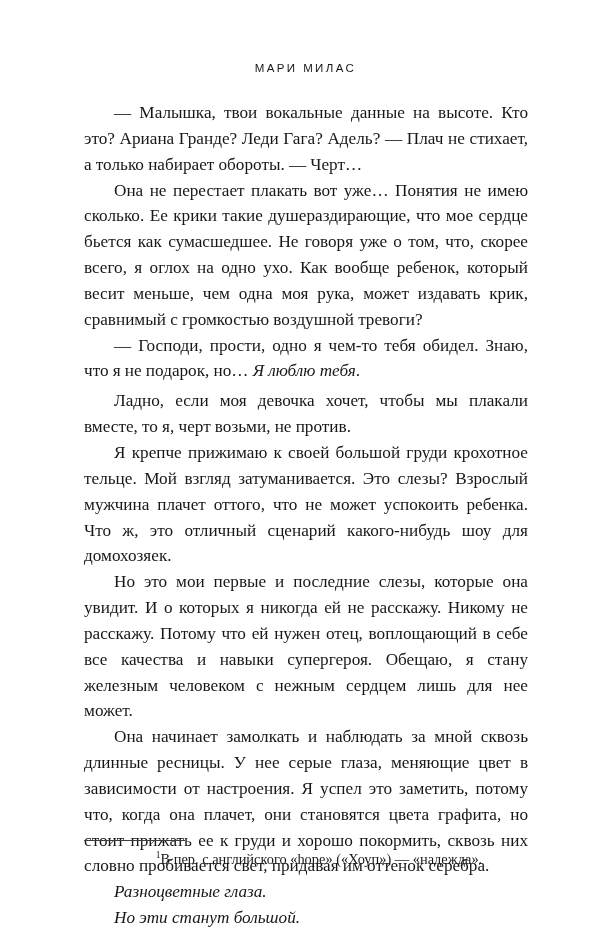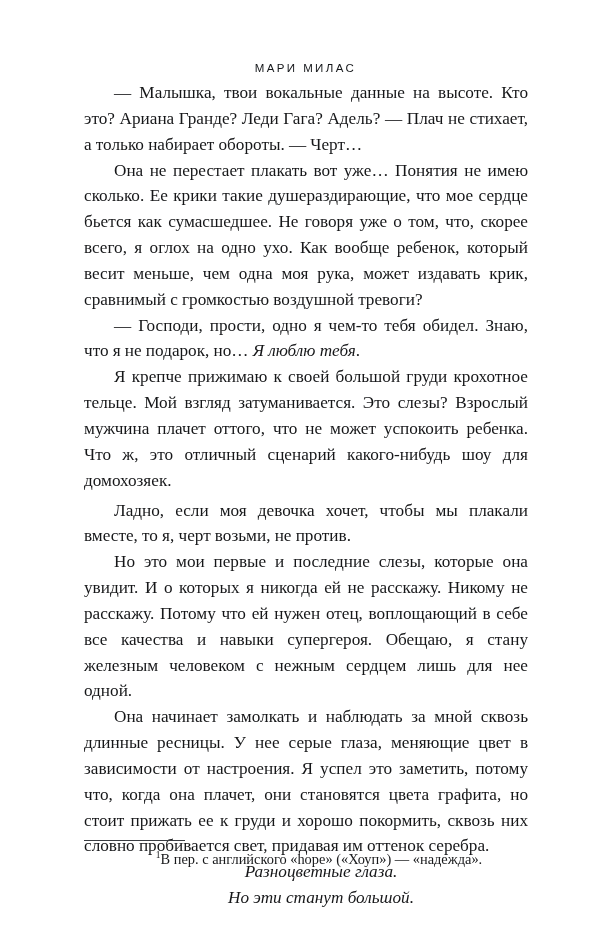--- a/index.html
+++ b/index.html
@@ -38,21 +38,21 @@
     font-family: "Liberation Sans", "DejaVu Sans", sans-serif;
     font-weight: 400;
     text-transform: uppercase;
     white-space: pre;
   }
 
   
   .textblock {
     position: absolute;
     left: 84px;
-    top: 80px;
+    top: 100px;
     width: 444px;
   }
 
   p.para {
     margin: 0;
     text-indent: 30px;
     text-align: justify;
     font-size: 17.2px;
     line-height: 25.85px;
     color: #161719;
@@ -61,21 +61,21 @@
   }
 
   p.para.gap-before {
     margin-top: 4px;
   }
 
   
   p.italic-line {
     margin: 0;
     text-indent: 30px;
-    text-align: center;
+    text-align: left;
     font-size: 17.2px;
     line-height: 25.85px;
     font-style: italic;
     color: #161719;
   }
 
   em.inline-italic {
     font-style: italic;
     margin-top: 11px;
   }
@@ -116,25 +116,25 @@
   <div class="running-head">МАРИ МИЛАС</div>
 
   <div class="textblock">
 
     <p class="para">— Малышка, твои вокальные данные на высоте. Кто это? Ариана Гранде? Леди Гага? Адель? — Плач не стихает, а только набирает обороты. — Черт…</p>
 
     <p class="para">Она не перестает плакать вот уже… Понятия не имею сколько. Ее крики такие душераздирающие, что мое сердце бьется как сумасшедшее. Не говоря уже о том, что, скорее всего, я оглох на одно ухо. Как вообще ребенок, который весит меньше, чем одна моя рука, может издавать крик, сравнимый с громкостью воздушной тревоги?</p>
 
     <p class="para"><span>— Господи, прости, одно я чем-то тебя обидел. Знаю, что я не подарок, но… </span><em class="inline-italic">Я люблю тебя</em><span>.</span></p>
 
+    <p class="para gap-before">Ладно, если моя девочка хочет, чтобы мы плакали вместе, то я, черт возьми, не против.</p>
+
     <p class="para">Я крепче прижимаю к своей большой груди крохотное тельце. Мой взгляд затуманивается. Это слезы? Взрослый мужчина плачет оттого, что не может успокоить ребенка. Что ж, это отличный сценарий какого-нибудь шоу для домохозяек.</p>
 
-    <p class="para gap-before">Ладно, если моя девочка хочет, чтобы мы плакали вместе, то я, черт возьми, не против.</p>
-
-    <p class="para">Но это мои первые и последние слезы, которые она увидит. И о которых я никогда ей не расскажу. Никому не расскажу. Потому что ей нужен отец, воплощающий в себе все качества и навыки супергероя. Обещаю, я стану железным человеком с нежным сердцем лишь для нее одной.</p>
+    <p class="para">Но это мои первые и последние слезы, которые она увидит. И о которых я никогда ей не расскажу. Никому не расскажу. Потому что ей нужен отец, воплощающий в себе все качества и навыки супергероя. Обещаю, я стану железным человеком с нежным сердцем лишь для нее может.</p>
 
     <p class="para">Она начинает замолкать и наблюдать за мной сквозь длинные ресницы. У нее серые глаза, меняющие цвет в зависимости от настроения. Я успел это заметить, потому что, когда она плачет, они становятся цвета графита, но стоит прижать ее к груди и хорошо покормить, сквозь них словно пробивается свет, придавая им оттенок серебра.</p>
 
     <p class="italic-line">Разноцветные глаза.</p>
 
 
     <p class="italic-line">Но эти станут большой.</p>
 
   </div>
 

